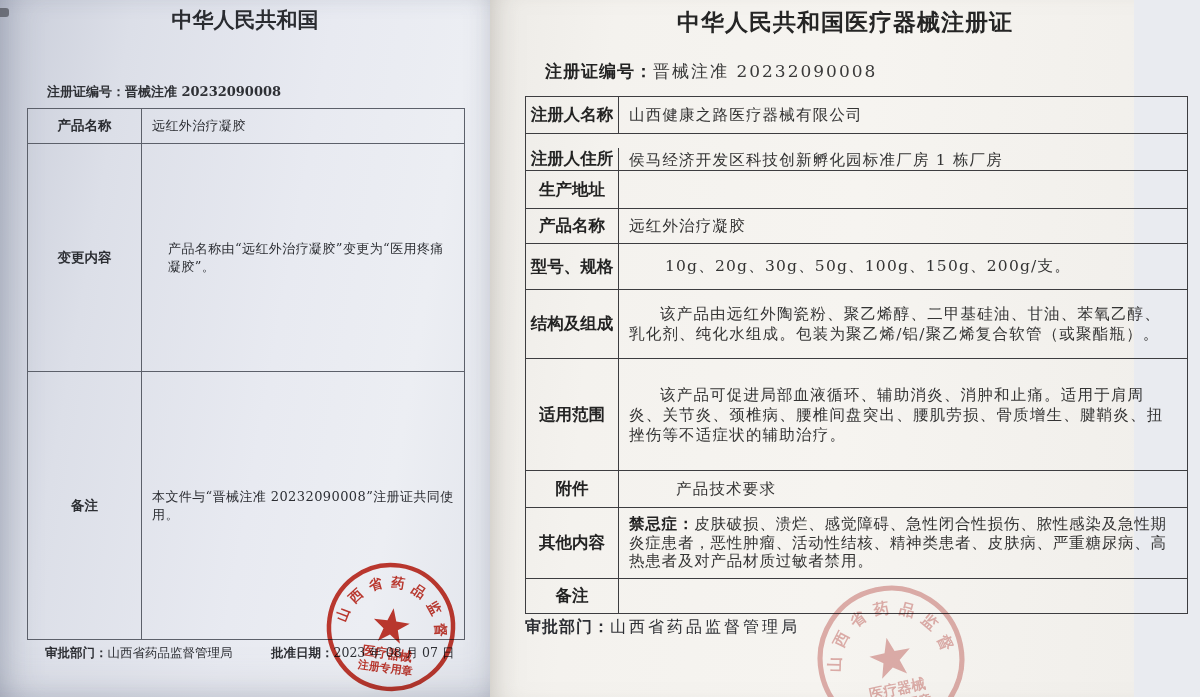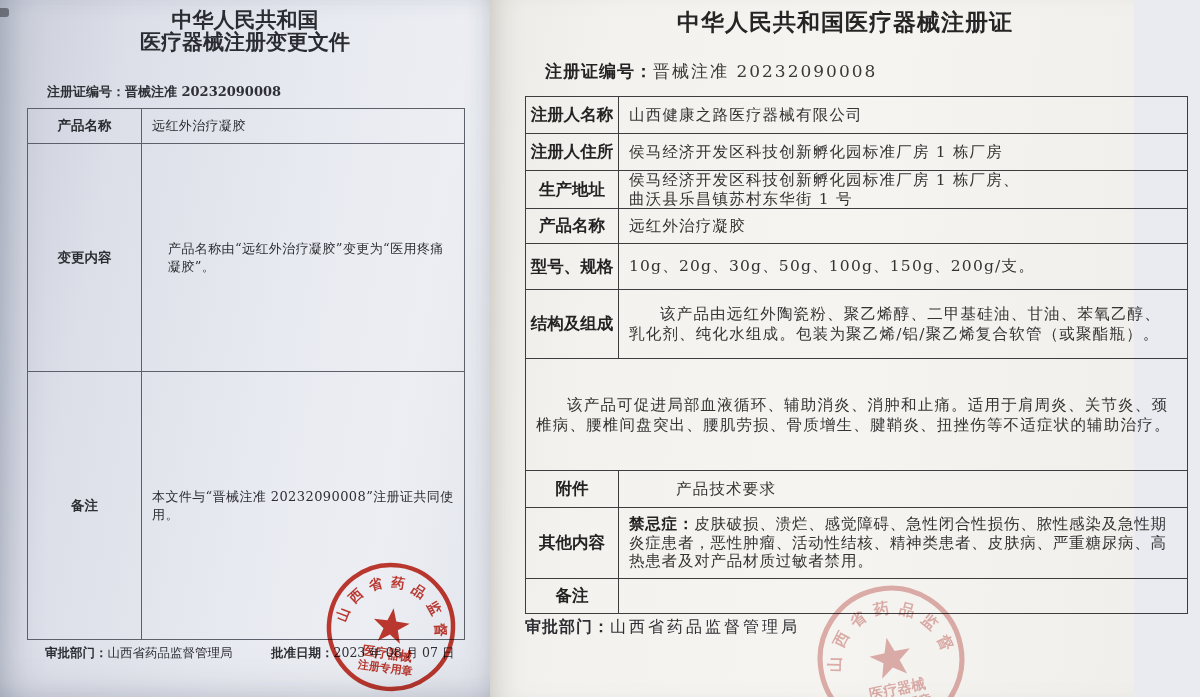--- a/index.html
+++ b/index.html
@@ -33,21 +33,21 @@
     background:linear-gradient(95deg,#edebe7 0%,#f4f2ee 18%,#f6f4f0 55%,#f1efeb 100%);
     box-shadow:inset 22px 0 32px -24px rgba(140,135,125,.55);}
   .rdoc-title{position:absolute;left:0;top:7px;width:710px;text-align:center;
     font-weight:bold;font-size:23px;letter-spacing:1px;color:#252525;}
   .rdoc-reg{position:absolute;left:55px;top:60px;font-size:17px;}
   .rdoc-reg .lab{font-weight:bold;letter-spacing:1px;color:#232323;}
   .rdoc-reg .valu{font-family:"DejaVu Serif",serif;letter-spacing:2px;color:#3a3a3a;}
   .rtable{position:absolute;left:35px;top:96px;width:663px;border:1.5px solid #3d3d40;box-sizing:border-box;background:transparent;}
   .rrow{display:flex;box-sizing:border-box;border-top:1px solid #3d3d40;}
   .rrow:first-child{border-top:none;}
-  .rh0{height:36px;} .rh1{height:37px;} .rh2{height:38px;} .rh3{height:35px;} .rh4{height:46px;}
+  .rh0{height:36px;} .rh1{height:37px;align-items:flex-end;} .rh2{height:38px;} .rh3{height:35px;} .rh4{height:46px;gap:36px;}
   .rh5{height:69px;} .rh6{height:112px;} .rh7{height:37px;gap:47px;} .rh8{height:71px;} .rh9{height:35px;}
   .rrow .rlbl{width:93px;flex:0 0 93px;border-right:1px solid #3d3d40;display:flex;align-items:center;justify-content:center;
     font-weight:bold;font-size:16.5px;color:#232323;box-sizing:border-box;text-align:center;}
   .rrow .rval{flex:1;display:flex;align-items:center;padding:0 10px;box-sizing:border-box;
     font-family:"DejaVu Serif",serif;font-size:15.5px;color:#343434;letter-spacing:1.2px;}
   .rval .txt{white-space:pre-line;line-height:19px;}
   .rval .par{line-height:20px;}
   .rval .par.indent{text-indent:2em;}
   .rval .par.tight{line-height:18.5px;letter-spacing:.8px;}
   .rval .bpre{font-weight:bold;font-family:"DejaVu Sans",sans-serif;color:#232323;}
@@ -71,21 +71,20 @@
 </head>
 <body>
 
 <div class="canvas">
 
   <div class="panel-left">
     <div class="edge-mark"></div>
 
     <div class="ldoc-title">
       <div>中华人民共和国</div>
-      <div>医疗器械注册变更文件</div>
     </div>
 
     <div class="ldoc-reg">
       <span>注册证编号：</span><span>晋械注准 20232090008</span>
     </div>
 
     <div class="ltable">
       <div class="lrow lr0">
         <div class="lbl">产品名称</div>
         <div class="lval">远红外治疗凝胶</div>
@@ -137,44 +136,41 @@
           </div>
       </div>
       <div class="rrow rh1">
         <div class="rlbl">注册人住所</div>
         <div class="rval">
             <span class="txt">侯马经济开发区科技创新孵化园标准厂房 1 栋厂房</span>
           </div>
       </div>
       <div class="rrow rh2">
         <div class="rlbl">生产地址</div>
-        <div class="rval">
-            <span class="txt">侯马经济开发区科技创新孵化园标准厂房 1 栋厂房、
-曲沃县乐昌镇苏村东华街 1 号</span>
-          </div>
       </div>
       <div class="rrow rh3">
         <div class="rlbl">产品名称</div>
         <div class="rval">
             <span class="txt">远红外治疗凝胶</span>
           </div>
       </div>
       <div class="rrow rh4">
         <div class="rlbl">型号、规格</div>
         <div class="rval">
             <span class="txt">10g、20g、30g、50g、100g、150g、200g/支。</span>
           </div>
       </div>
       <div class="rrow rh5">
         <div class="rlbl">结构及组成</div>
         <div class="rval">
             <div class="par indent">该产品由远红外陶瓷粉、聚乙烯醇、二甲基硅油、甘油、苯氧乙醇、乳化剂、纯化水组成。包装为聚乙烯/铝/聚乙烯复合软管（或聚酯瓶）。</div>
           </div>
       </div>
       <div class="rrow rh6">
+        <div class="rlbl">适用范围</div>
         <div class="rval">
             <div class="par indent">该产品可促进局部血液循环、辅助消炎、消肿和止痛。适用于肩周炎、关节炎、颈椎病、腰椎间盘突出、腰肌劳损、骨质增生、腱鞘炎、扭挫伤等不适症状的辅助治疗。</div>
           </div>
       </div>
       <div class="rrow rh7">
         <div class="rlbl">附件</div>
         <div class="rval">
             <span class="txt">产品技术要求</span>
           </div>
       </div>

